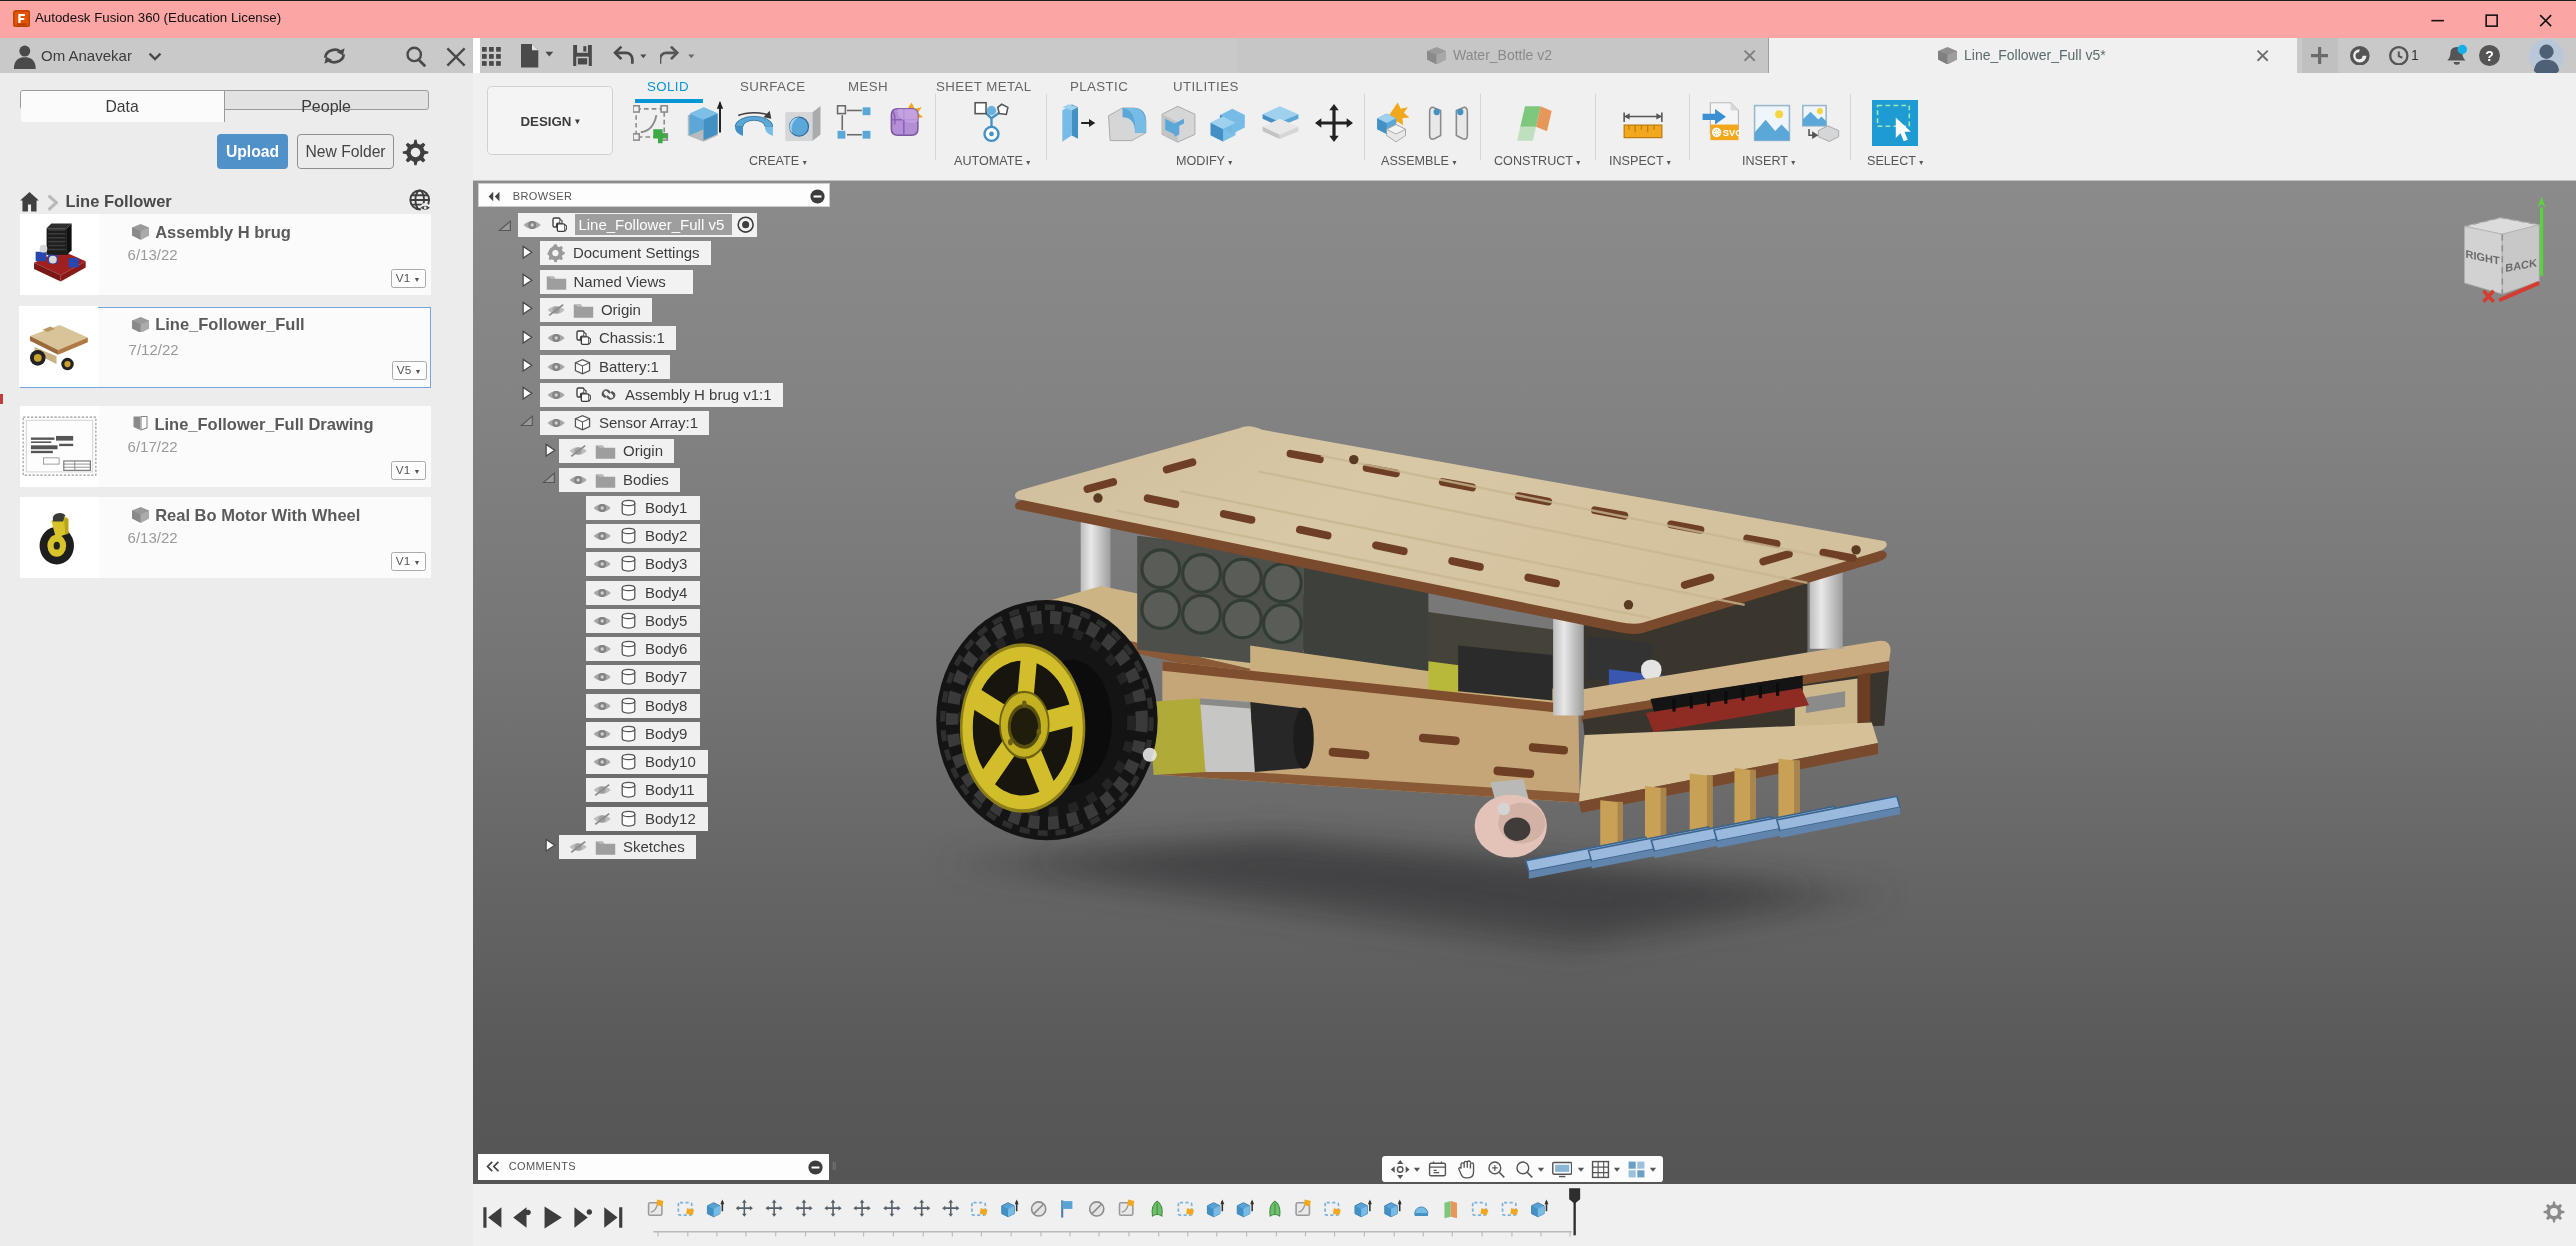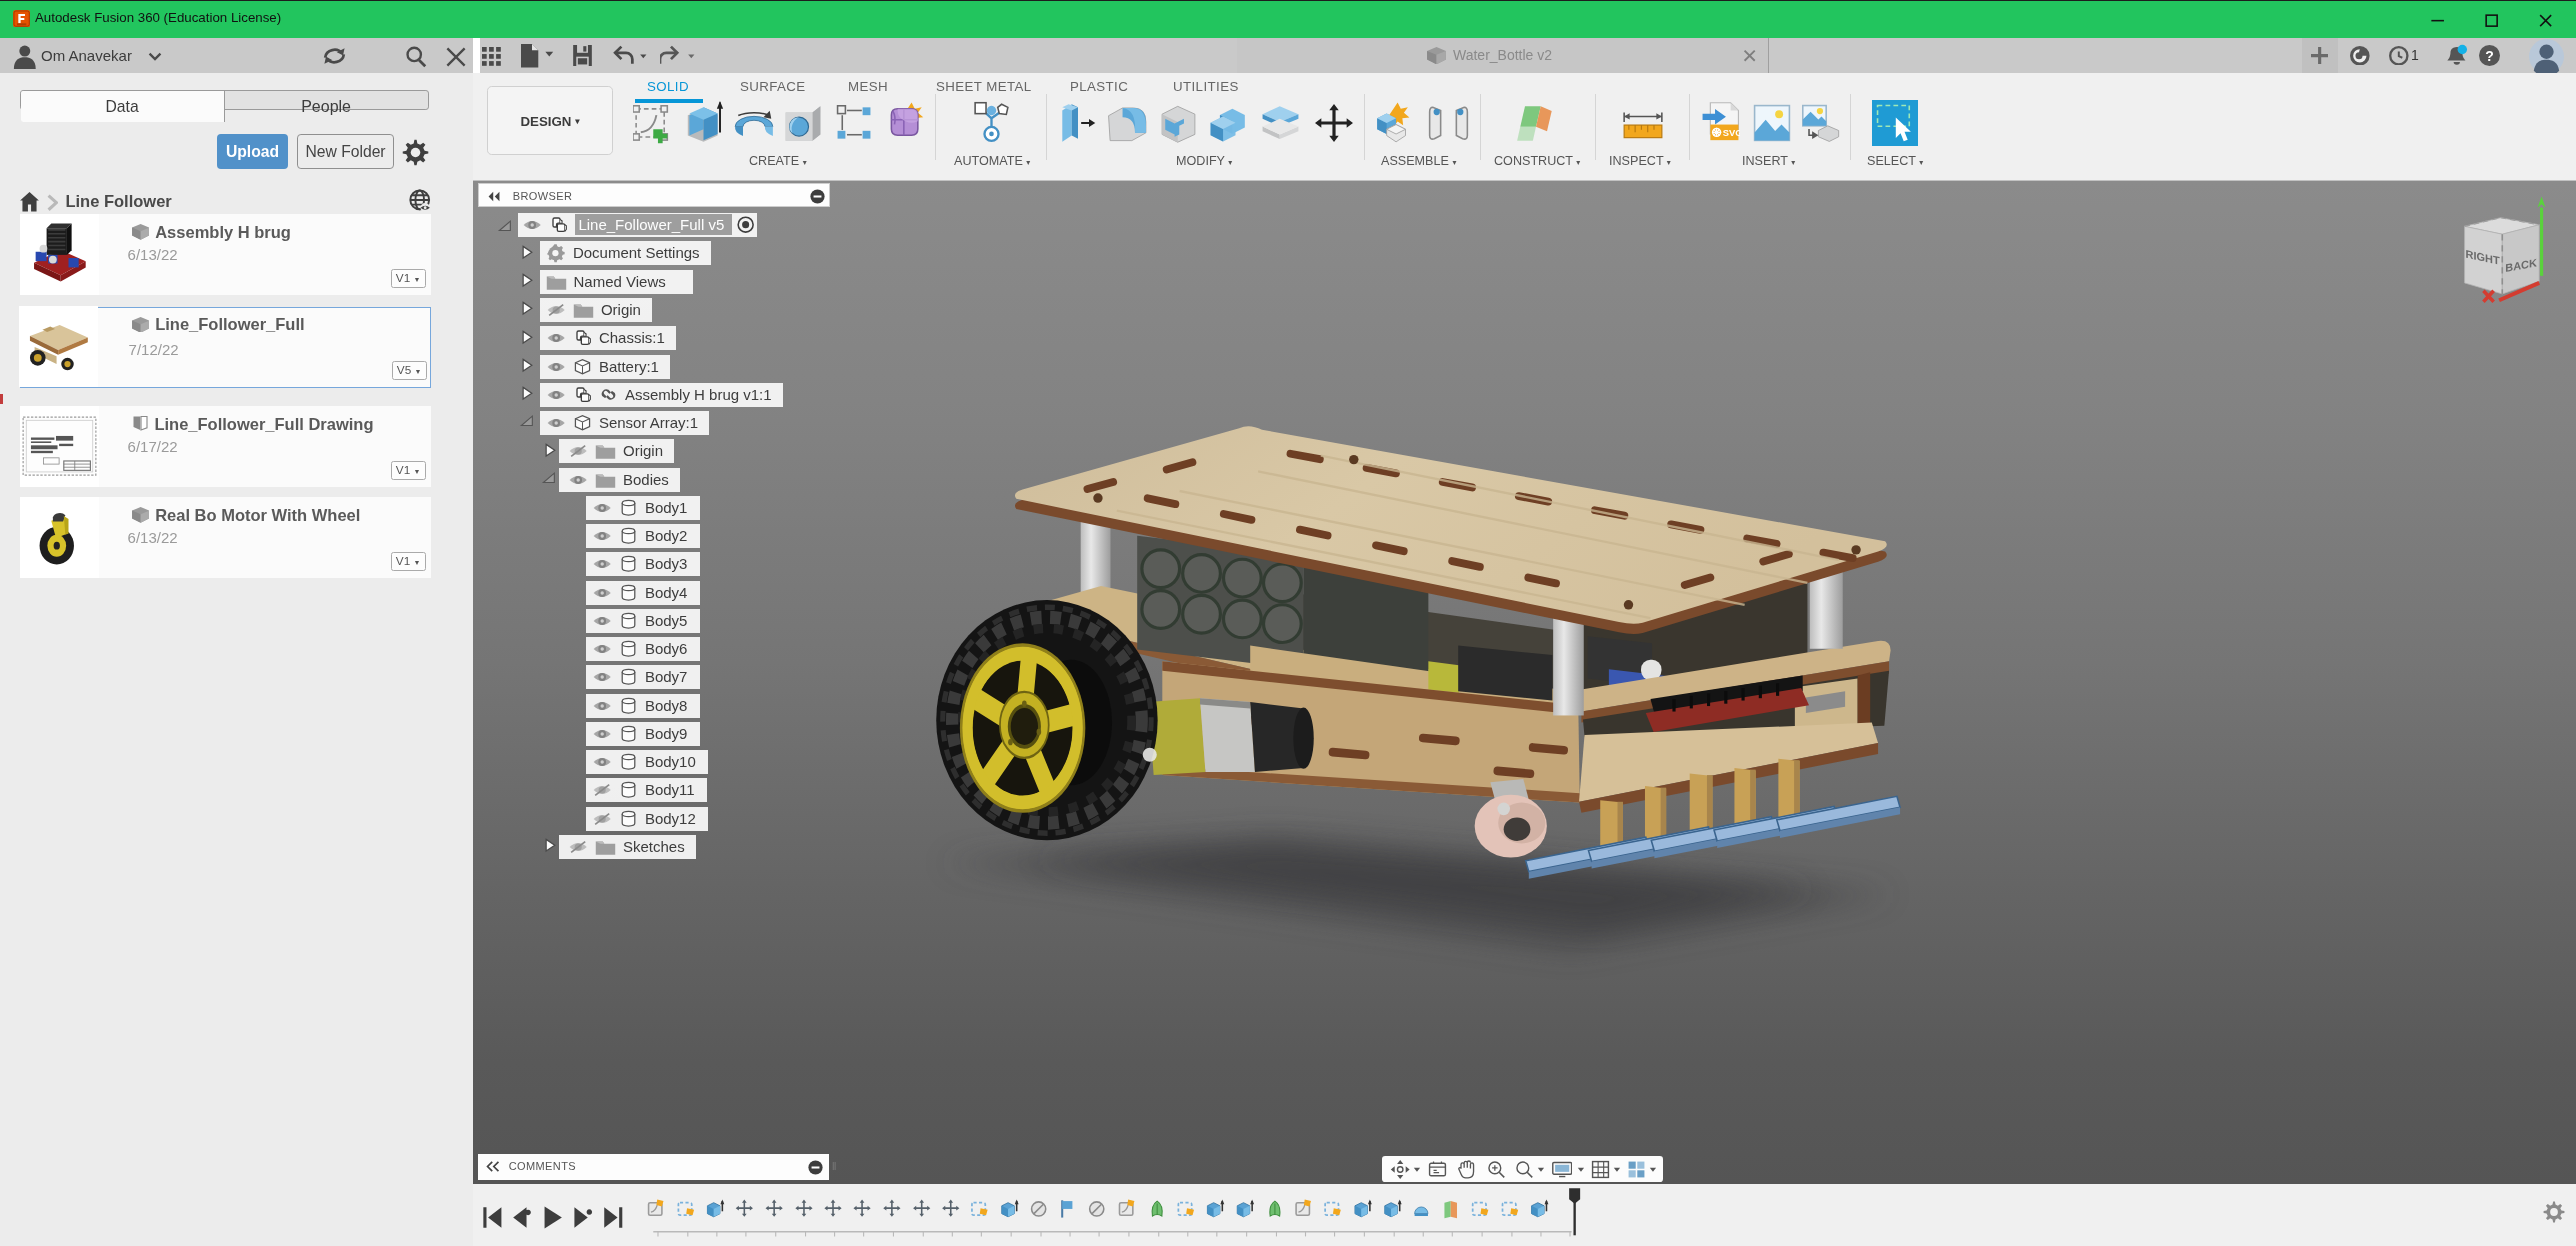--- a/index.html
+++ b/index.html
@@ -2,21 +2,21 @@
 <html style="font-size:12.6px"><head>
 <meta charset="utf-8">
 <style>
 * { margin:0; padding:0; box-sizing:border-box; }
 html,body { width:2576px; height:1247px; overflow:hidden; }
 body { font-family:"Liberation Sans", sans-serif; position:relative; background:#ffffff; }
 #root { position:absolute; left:0; top:0; width:2576px; height:1247px; }
 .abs { position:absolute; }
 
 
-#titlebar { left:0; top:0; width:2576px; height:42px; background:#22c55e; border-top:1.6px solid #1d1d1d; }
+#titlebar { left:0; top:0; width:2576px; height:42px; background:#fca5a5; border-top:1.6px solid #1d1d1d; }
 #fusicon { left:12.6px; top:8.6px; width:17.3px; height:17.3px; }
 #titletext { left:35px; top:9.4px; font-size:13.3px; color:#111; }
 .winctl { top:11px; width:17.3px; height:17.3px; }
 
 
 #topbar { left:0; top:38px; width:2576px; height:35px; background:#c9c9c9; }
 #userrow { left:0; top:0; width:473px; height:35px; background:#c9c9c9; }
 #topbar .sep { position:absolute; left:473px; top:0; width:7px; height:35px; background:#ffffff; }
 #username { left:41px; top:8.6px; font-size:15px; color:#3c3c3c; }
 
@@ -724,20 +724,31 @@
 
     <div class="tab abs" style="left:1237px;width:532px">
       <svg class="abs" style="left:190px;top:8.6px" width="19" height="17.3" viewBox="0 0 24 22">
           <path d="M12 0 L24 5 L24 16 L12 22 L0 16 L0 5 Z" fill="#9a9a9a"></path>
           <path d="M0 5 L12 10 L12 22 L0 16 Z" fill="#8a8a8a"></path>
           <path d="M12 10 L24 5 L24 16 L12 22 Z" fill="#a8a8a8"></path>
         </svg>
       <div class="tabtext abs" style="left:216px;top:8.6px">Water_Bottle v2</div>
       <svg class="abs" style="left:506px;top:11px" width="13.3" height="13.3" viewBox="0 0 17 17">
           <path d="M2 2 L15 15 M15 2 L2 15" stroke="#7e7e7e" stroke-width="2.4"></path>
+        </svg>
+    </div>
+    <div class="tab active abs" style="left:1769px;width:528px">
+      <svg class="abs" style="left:169px;top:8.6px" width="19" height="17.3" viewBox="0 0 24 22">
+          <path d="M12 0 L24 5 L24 16 L12 22 L0 16 L0 5 Z" fill="#8f8f8f"></path>
+          <path d="M0 5 L12 10 L12 22 L0 16 Z" fill="#7f7f7f"></path>
+          <path d="M12 10 L24 5 L24 16 L12 22 Z" fill="#9e9e9e"></path>
+        </svg>
+      <div class="tabtext abs" style="left:195px;top:8.6px">Line_Follower_Full v5*</div>
+      <svg class="abs" style="left:487px;top:11px" width="13.3" height="13.3" viewBox="0 0 17 17">
+          <path d="M2 2 L15 15 M15 2 L2 15" stroke="#6e6e6e" stroke-width="2.4"></path>
         </svg>
     </div>
 
     <div class="abs" style="left:2302px;top:0;width:36px;height:35px;background:#c0c0c0"></div>
     <svg class="abs" style="left:2311px;top:8.6px" width="17.3" height="17.3" viewBox="0 0 22 22">
         <path d="M9 0 L13 0 L13 9 L22 9 L22 13 L13 13 L13 22 L9 22 L9 13 L0 13 L0 9 L9 9 Z" fill="#6a6a6a"></path>
       </svg>
     <svg class="abs" style="left:2350px;top:7.9px" width="19.6" height="19.6" viewBox="0 0 25 25">
       <circle cx="12.5" cy="12.5" r="12.5" fill="#555"></circle>
       <path d="M12.5 4 a8.5 8.5 0 1 0 8.5 8.5 L16 12.5 a4.5 4.5 0 1 1 -4.5 -4.5 Z" fill="#fff" opacity="0.9"></path>

